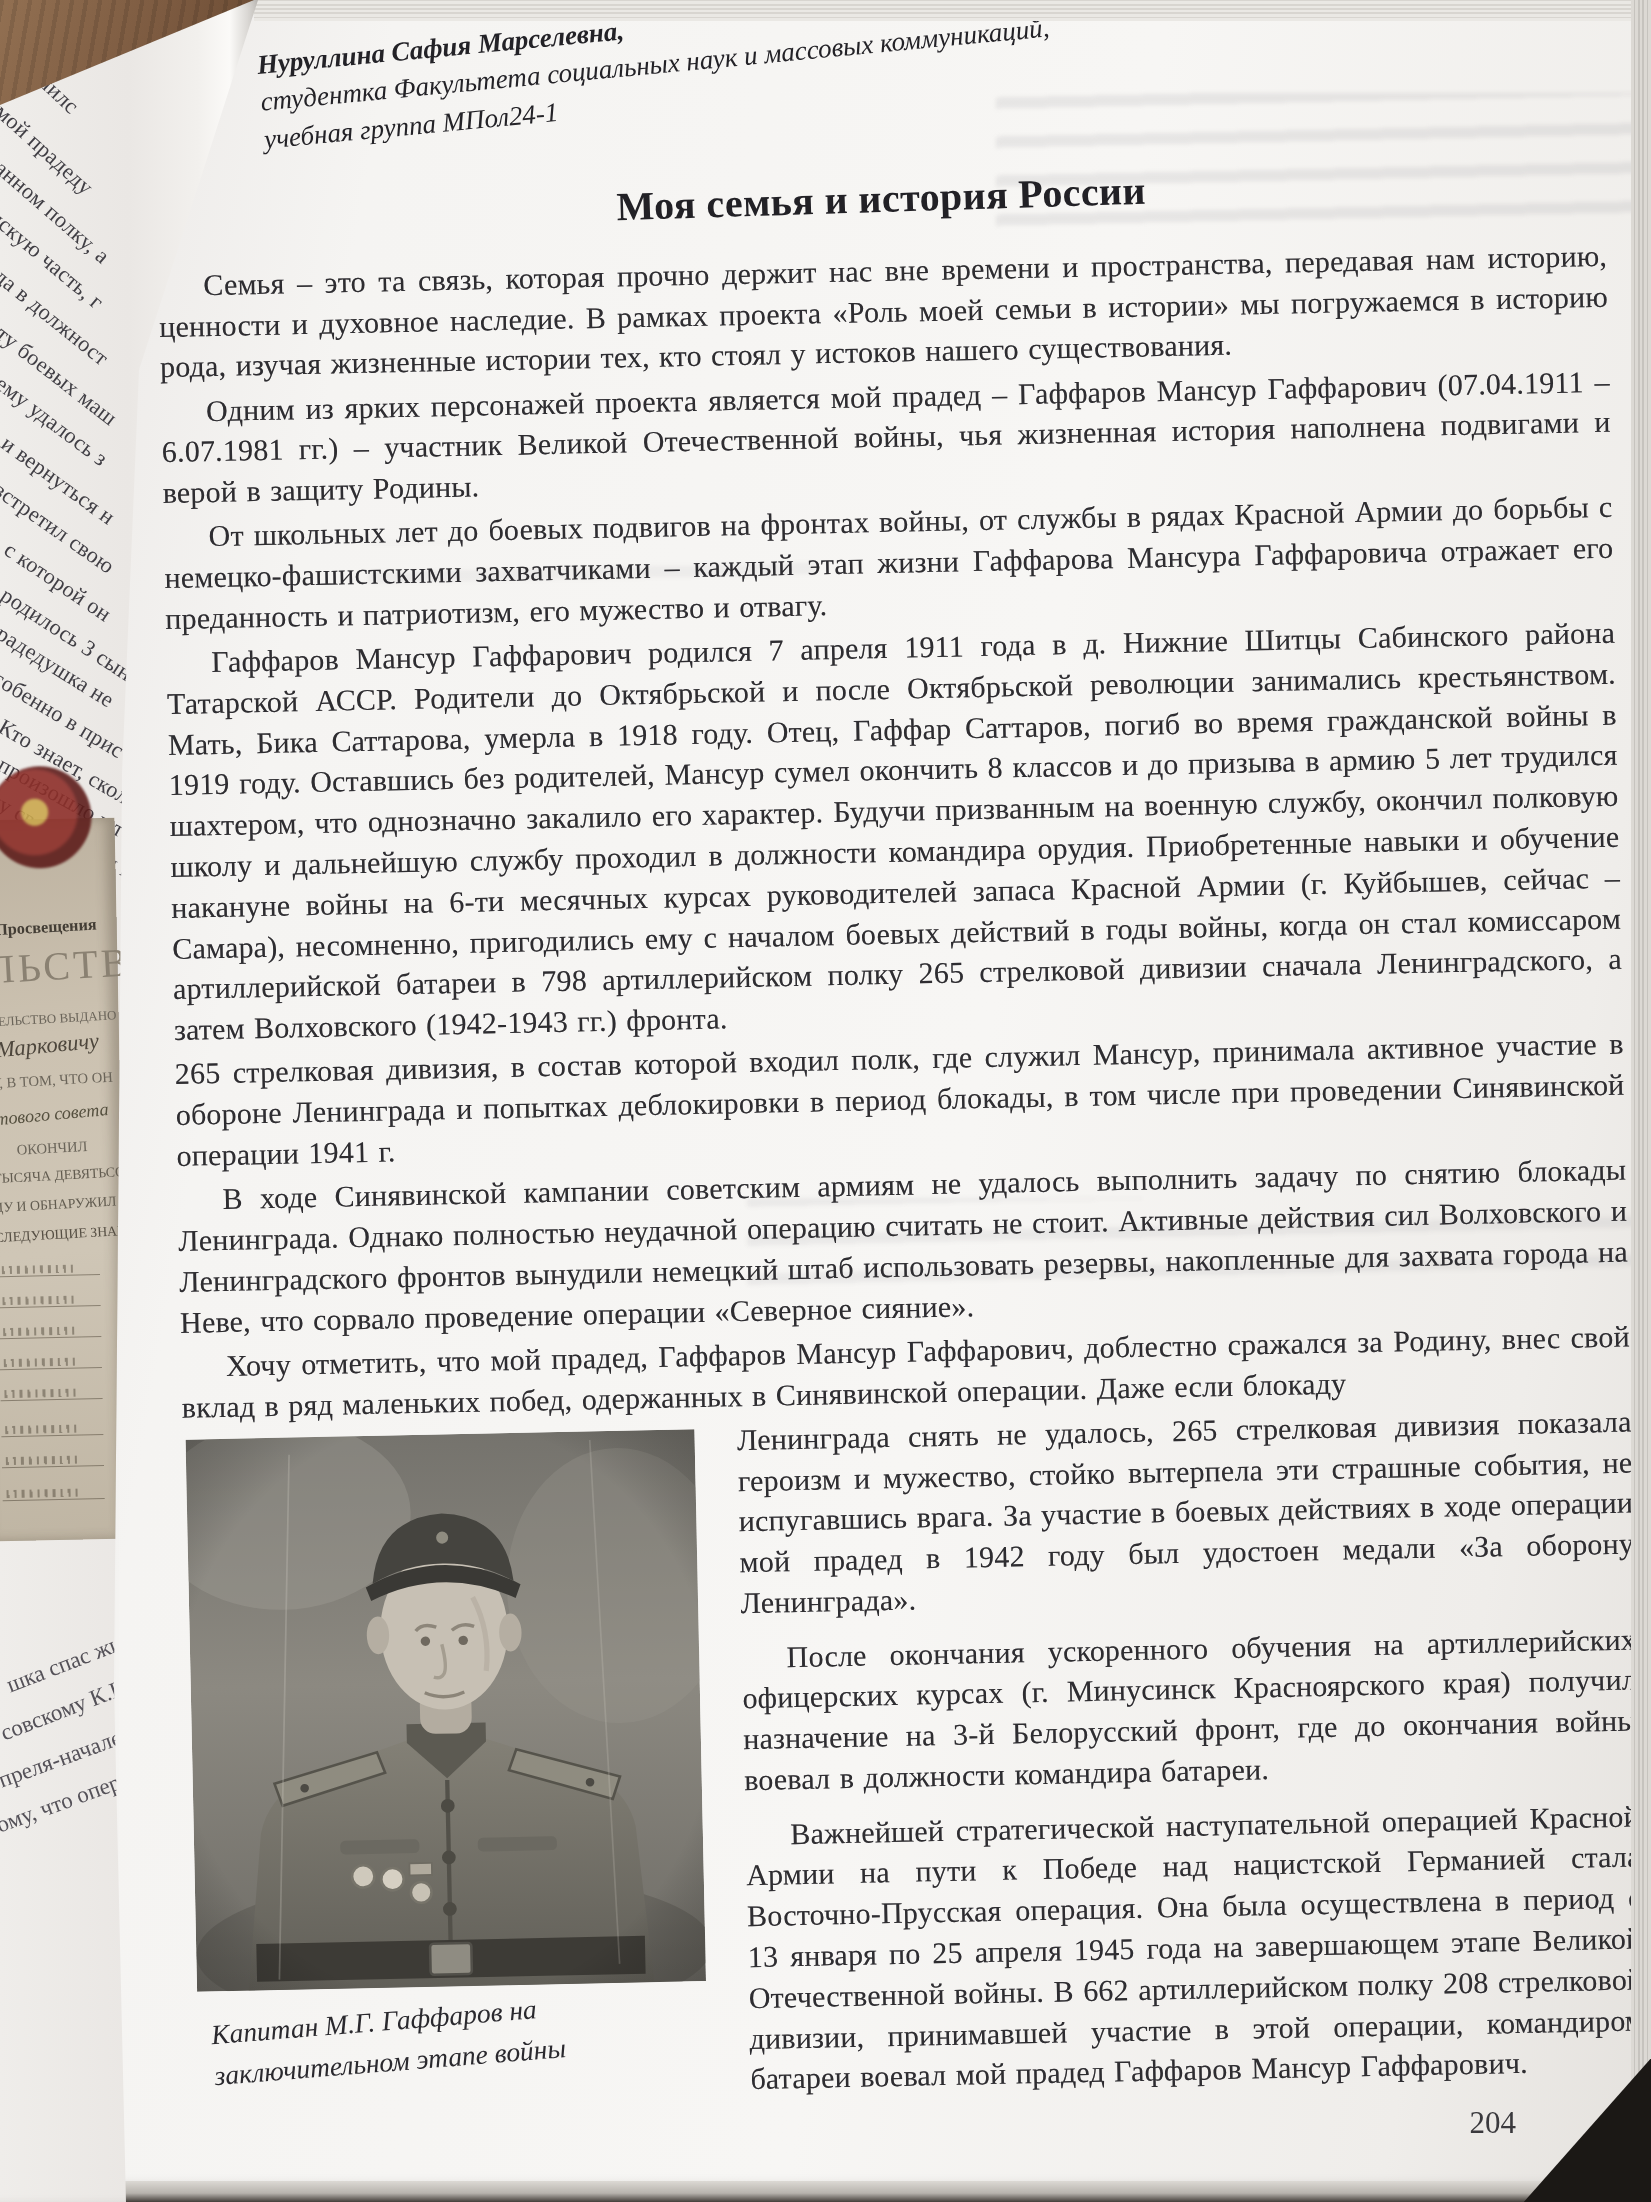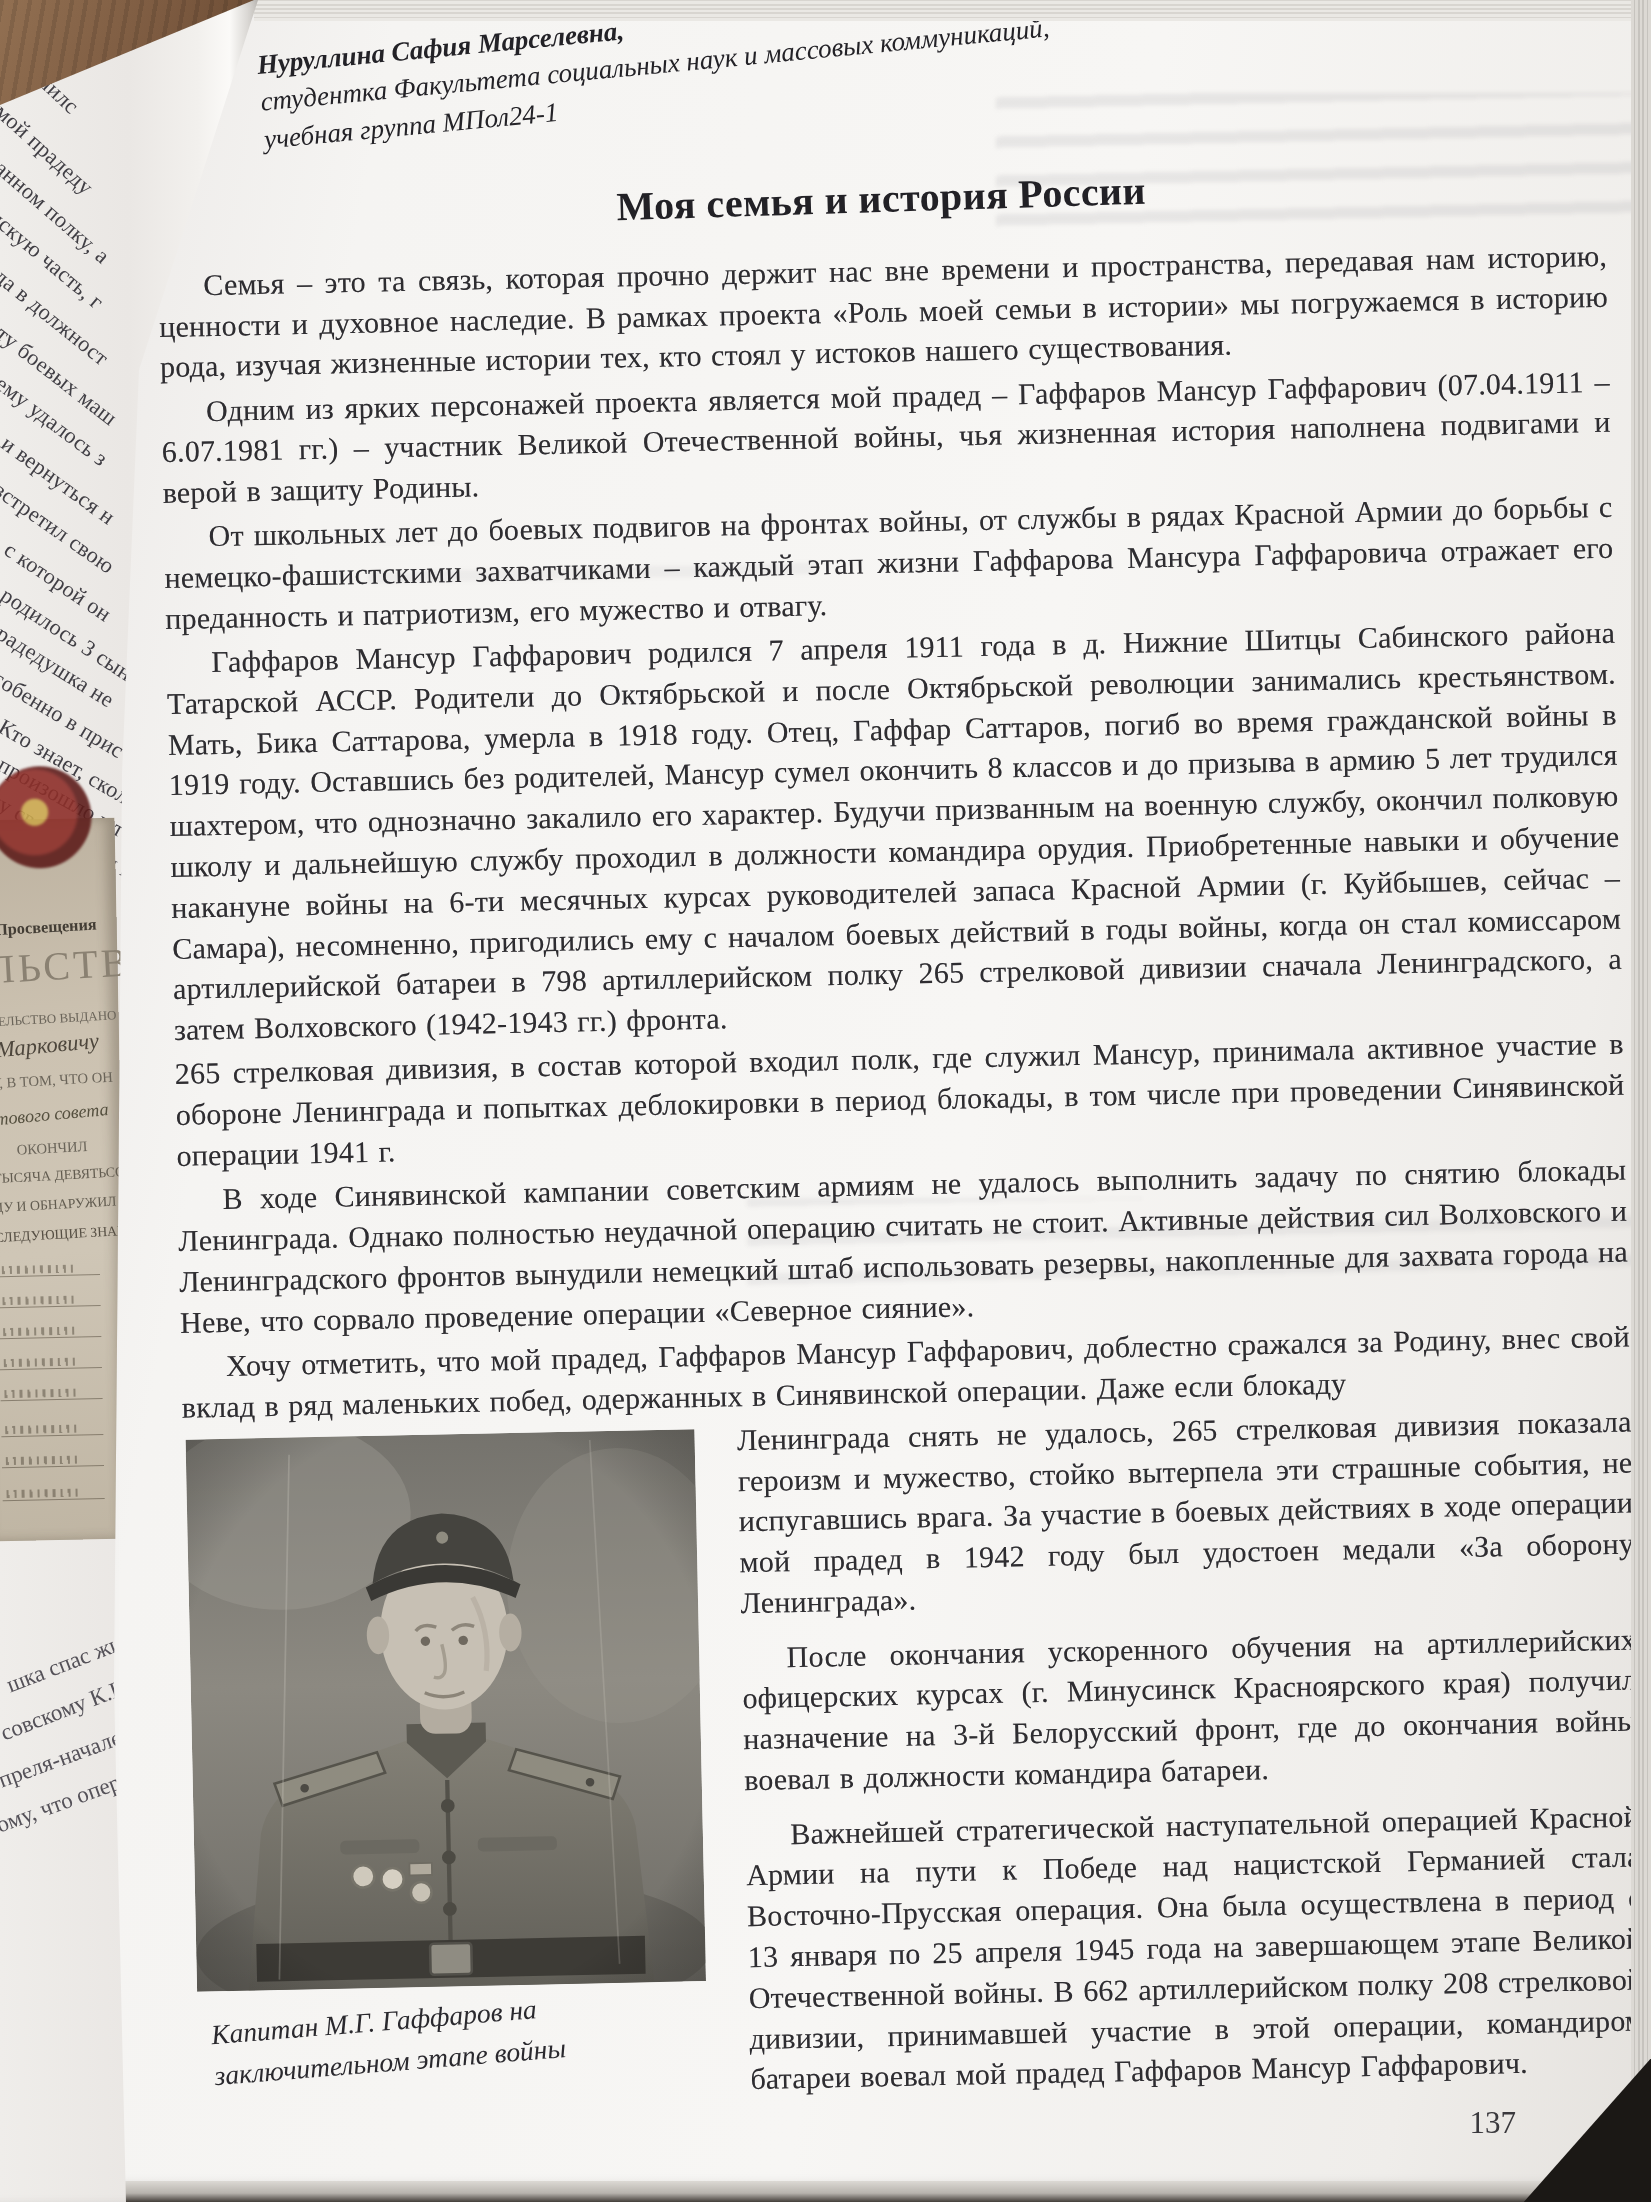--- a/index.html
+++ b/index.html
@@ -181,21 +181,21 @@
           <span>Капитан М.Г. Гаффаров на</span><br>
           <span>заключительном этапе войны</span>
         </figcaption>
       </figure>
 
       <p class="body colp no-indent">Ленинграда снять не удалось, 265 стрелковая дивизия показала героизм и мужество, стойко вытерпела эти страшные события, не испугавшись врага. За участие в боевых действиях в ходе операции мой прадед в 1942 году был удостоен медали «За оборону Ленинграда».</p>
       <p class="body colp">После окончания ускоренного обучения на артиллерийских офицерских курсах (г. Минусинск Красноярского края) получил назначение на 3-й Белорусский фронт, где до окончания войны воевал в должности командира батареи.</p>
       <p class="body colp">Важнейшей стратегической наступательной операцией Красной Армии на пути к Победе над нацистской Германией стала Восточно-Прусская операция. Она была осуществлена в период с 13 января по 25 апреля 1945 года на завершающем этапе Великой Отечественной войны. В 662 артиллерийском полку 208 стрелковой дивизии, принимавшей участие в этой операции, командиром батареи воевал мой прадед Гаффаров Мансур Гаффарович.</p>
     </div>
 
-    <div class="pagenum">137</div>
+    <div class="pagenum">204</div>
   </div>
 
   <div class="left-strip">
     <span class="lf" style="left:102px;top:1.7px;transform:rotate(44deg)">ый</span>
     <span class="lf" style="left:12px;top:33px;transform:rotate(43deg)">закончилс</span>
     <span class="lf" style="left:-5.2px;top:88px;transform:rotate(42deg)">а мой прадеду</span>
     <span class="lf" style="left:-10.3px;top:141px;transform:rotate(41deg)">ованном полку, а</span>
     <span class="lf" style="left:-8.6px;top:196px;transform:rotate(40deg)">инскую часть, г</span>
     <span class="lf" style="left:-10.3px;top:251px;transform:rotate(39deg)">года в должност</span>
     <span class="lf" style="left:-12px;top:306px;transform:rotate(38deg)">онту боевых маш</span>

